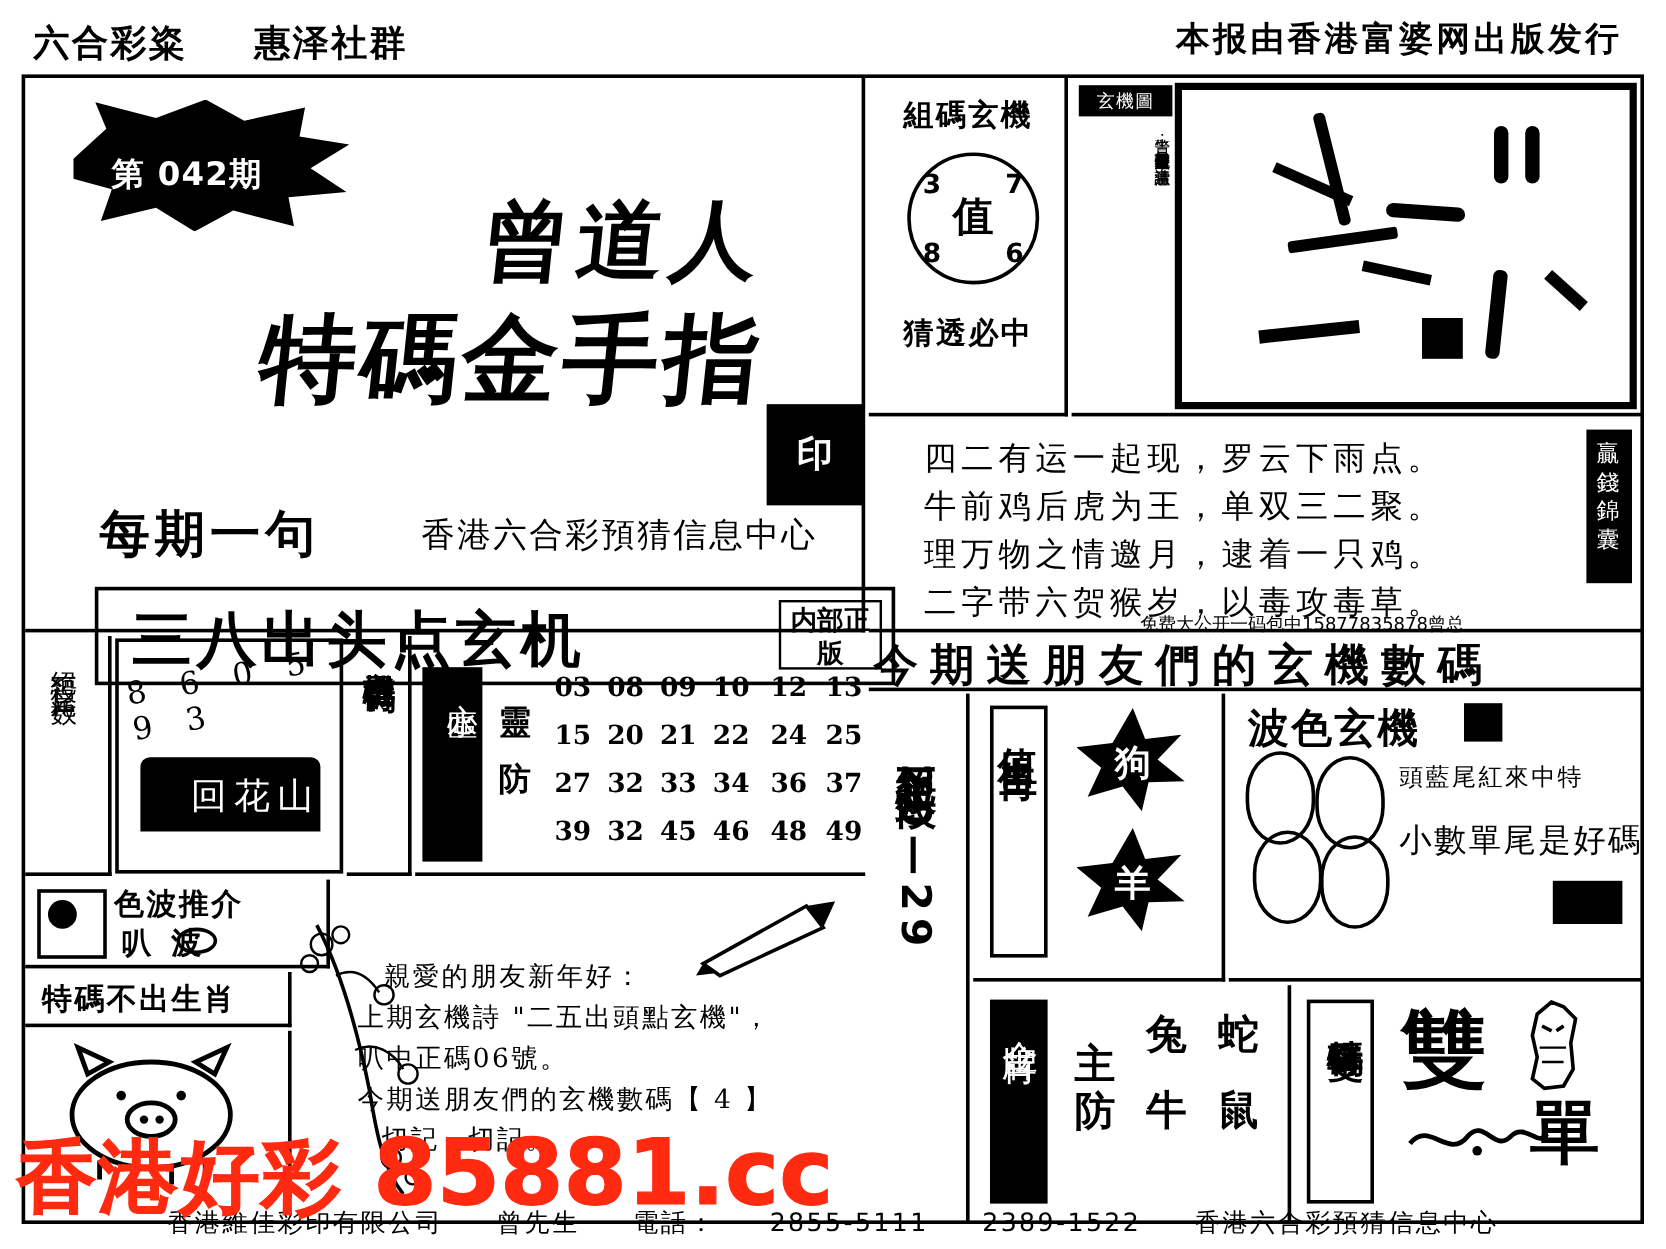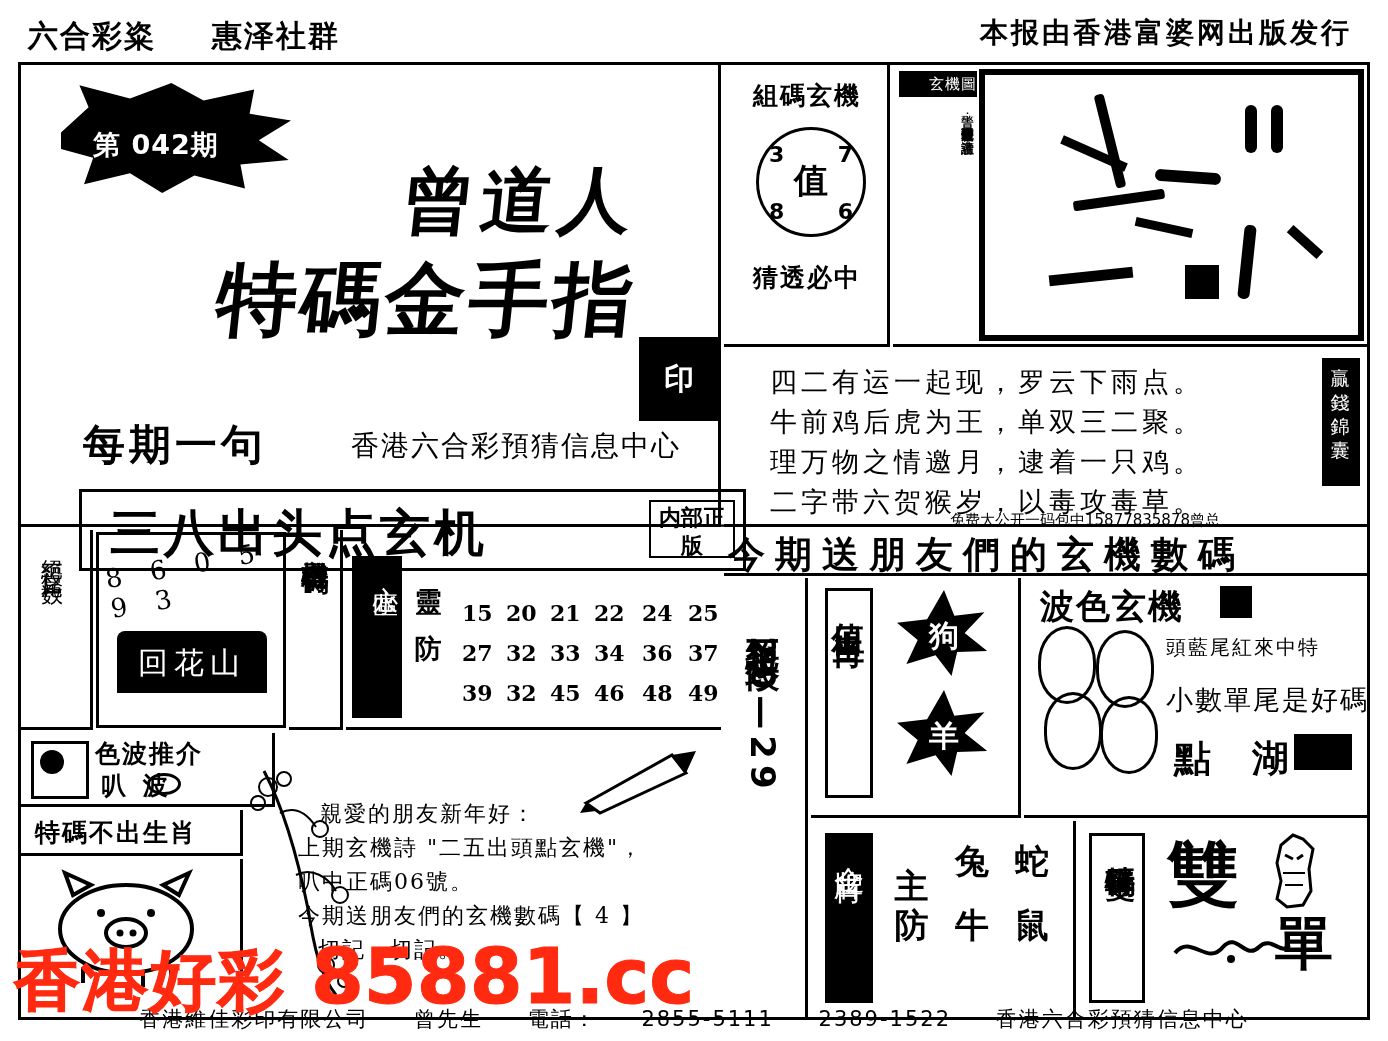--- a/index.html
+++ b/index.html
@@ -58,21 +58,21 @@
   .zuma-center{position:absolute;left:0;top:28px;width:104px;text-align:center;font-size:34px;font-weight:bold;}
   .zn{position:absolute;font-size:22px;font-weight:bold;}
   .zn1{left:10px;top:12px;}
   .zn2{right:10px;top:12px;}
   .zn3{left:10px;bottom:10px;}
   .zn4{right:10px;bottom:10px;}
   .zuma-foot{position:absolute;left:12px;top:196px;width:142px;text-align:center;font-size:25px;font-weight:bold;letter-spacing:2px;}
 
   
   .pic{position:absolute;left:893px;top:65px;width:477px;height:282px;border-bottom:3px solid #000;box-sizing:border-box;overflow:hidden;}
-  .pic-tag{position:absolute;left:6px;top:6px;width:78px;height:26px;background:#000;color:#fff;font-size:15px;letter-spacing:1px;text-align:right;line-height:26px;}
+  .pic-tag{position:absolute;left:6px;top:6px;width:78px;height:26px;background:#000;color:#fff;font-size:15px;letter-spacing:1px;text-align:center;line-height:26px;}
   .pic-warn{position:absolute;left:6px;top:40px;width:76px;font-size:13px;line-height:15px;writing-mode:vertical-rl;height:230px;}
   .pic-art{position:absolute;left:86px;top:4px;width:385px;height:272px;background:#000;}
   .pic-art .inner{position:absolute;left:6px;top:6px;right:6px;bottom:6px;background:#fff;}
   .brush{position:absolute;background:#000;}
   .b1{left:120px;top:18px;width:10px;height:96px;transform:rotate(-14deg);border-radius:4px;}
   .b2{left:74px;top:74px;width:70px;height:9px;transform:rotate(24deg);}
   .b3{left:88px;top:120px;width:92px;height:10px;transform:rotate(-8deg);border-radius:3px;}
   .b4{left:150px;top:148px;width:58px;height:9px;transform:rotate(12deg);}
   .b5{left:260px;top:30px;width:12px;height:48px;border-radius:6px;}
   .b6{left:286px;top:30px;width:12px;height:48px;border-radius:6px;}
@@ -97,21 +97,21 @@
   .banner-txt{position:absolute;left:4px;top:2px;font-size:37px;font-weight:bold;letter-spacing:10px;font-family:"DejaVu Serif","Liberation Serif",serif;}
 
   
   .kill-tail{position:absolute;left:21px;top:530px;width:72px;height:200px;border-right:3px solid #000;border-bottom:3px solid #000;box-sizing:border-box;}
   .kill-tail-v{position:absolute;left:16px;top:12px;writing-mode:vertical-rl;font-size:22px;letter-spacing:6px;height:176px;}
 
   
   .numart{position:absolute;left:96px;top:532px;width:190px;height:196px;border:3px solid #000;box-sizing:border-box;}
   .numart .digits{position:absolute;left:8px;top:14px;font-size:26px;letter-spacing:10px;transform:rotate(-10deg);font-family:"DejaVu Serif","Liberation Serif",serif;}
   .numart .blk{position:absolute;left:18px;top:96px;width:150px;height:62px;background:#000;border-radius:8px 8px 0 0;}
-  .numart .blk span{position:absolute;left:0;top:12px;width:150px;text-align:center;color:#fff;font-size:30px;letter-spacing:6px;}
+  .numart .blk span{position:absolute;left:0;top:12px;width:150px;text-align:right;color:#fff;font-size:30px;letter-spacing:6px;}
 
   
   .xunte{position:absolute;left:289px;top:530px;width:54px;height:200px;border-right:3px solid #000;border-bottom:3px solid #000;box-sizing:border-box;}
   .xunte-v{position:absolute;left:8px;top:8px;writing-mode:vertical-rl;font-size:27px;font-weight:bold;letter-spacing:2px;height:182px;}
 
   
   .xinshui{position:absolute;left:352px;top:556px;width:50px;height:162px;background:#000;}
   .xinshui span{position:absolute;left:0;top:10px;width:50px;writing-mode:vertical-rl;margin:0 auto;font-size:25px;color:#fff;letter-spacing:4px;display:block;text-align:center;}
   .lingfang{position:absolute;left:412px;top:566px;width:34px;height:146px;writing-mode:vertical-rl;font-size:27px;font-weight:bold;letter-spacing:46px;}
 
@@ -293,20 +293,28 @@
   <div class="xunte">
     <div class="xunte-v">玄機尋特碼</div>
   </div>
 
   <div class="numbox"></div>
   <div class="xinshui">
     <span>心水區</span>
   </div>
   <div class="lingfang">靈防</div>
   <div class="numgrid" id="numgrid">
+      <div class="row" style="top: 0px;">
+        <div class="cell" style="left: 0px;">03</div>
+        <div class="cell" style="left: 44px;">08</div>
+        <div class="cell" style="left: 88px;">09</div>
+        <div class="cell" style="left: 132px;">10</div>
+        <div class="cell" style="left: 180px;">12</div>
+        <div class="cell" style="left: 226px;">13</div>
+      </div>
       <div class="row" style="top: 40px;">
         <div class="cell" style="left: 0px;">15</div>
         <div class="cell" style="left: 44px;">20</div>
         <div class="cell" style="left: 88px;">21</div>
         <div class="cell" style="left: 132px;">22</div>
         <div class="cell" style="left: 180px;">24</div>
         <div class="cell" style="left: 226px;">25</div>
       </div>
       <div class="row" style="top: 80px;">
         <div class="cell" style="left: 0px;">27</div>
@@ -346,21 +354,20 @@
     <div class="bose-title">波色玄機</div>
     <div class="bose-blk"></div>
     <div class="eggs">
       <div class="egg e1"></div>
       <div class="egg e2"></div>
       <div class="egg e3"></div>
       <div class="egg e4"></div>
     </div>
     <div class="bose-l1">頭藍尾紅來中特</div>
     <div class="bose-l2">小數單尾是好碼</div>
-    <div class="bose-l3">點 湖</div>
     <div class="bose-blk2"></div>
   </div>
 
   <div class="jinpai">
     <div class="jp-col">
         <span>金牌肖</span>
       </div>
     <div class="zf-col">
         <span>主防</span>
       </div>

